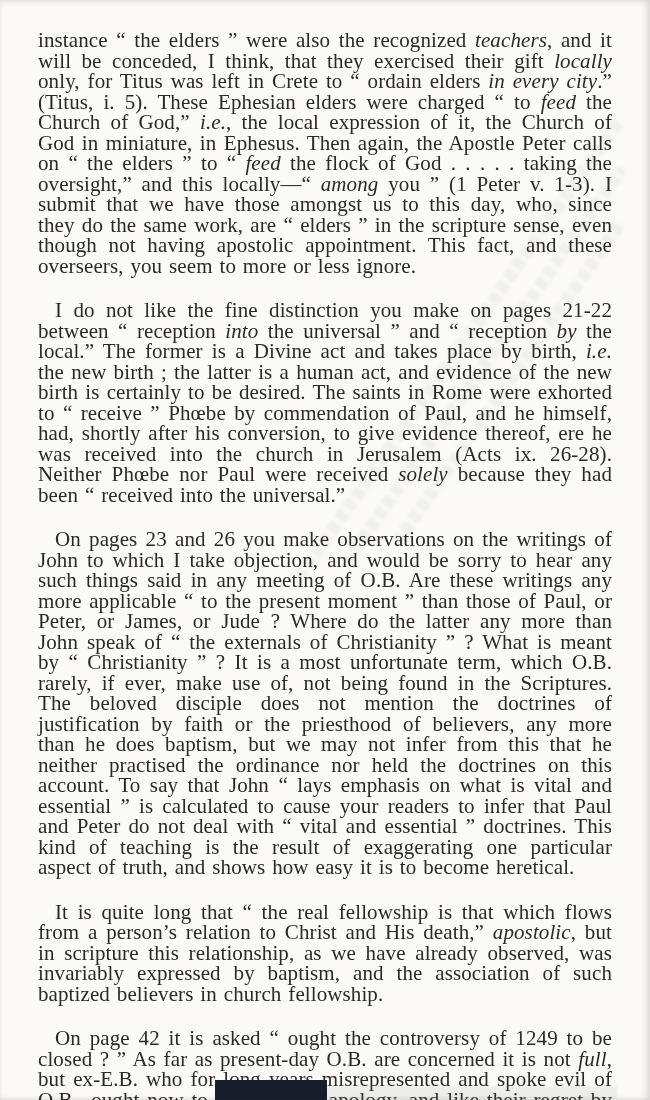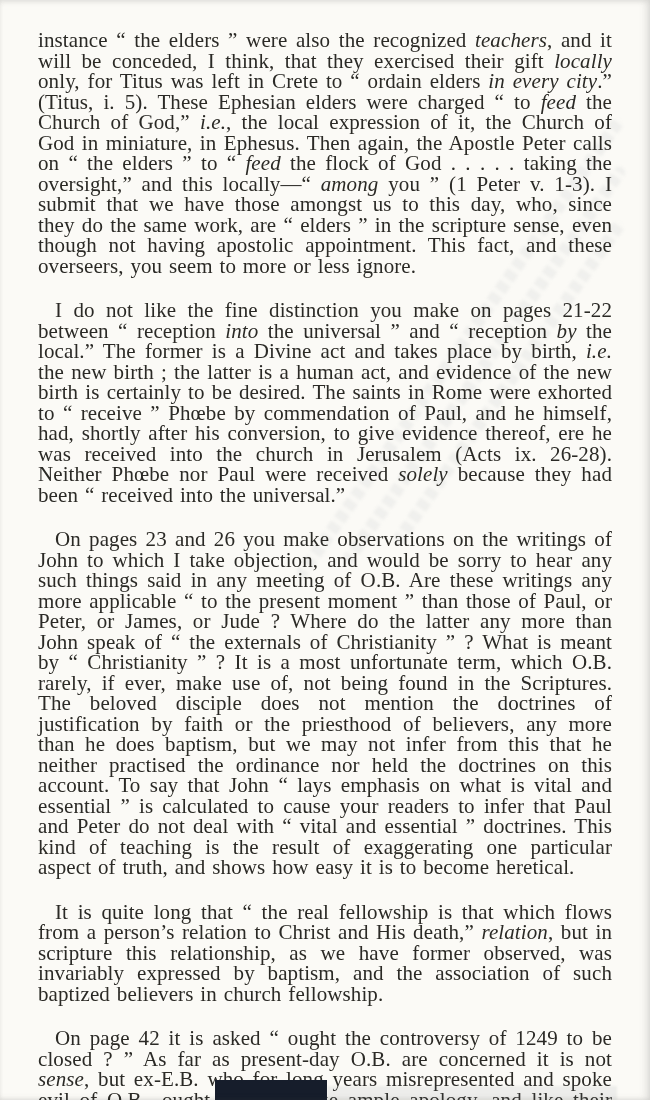--- a/index.html
+++ b/index.html
@@ -102,22 +102,22 @@
   <div class="watermark">
     <div class="wm-stripe"></div>
     <div class="wm-stripe"></div>
     <div class="wm-stripe"></div>
   </div>
 
   <div class="text-block">
       <p class="para"><span>instance “ the elders ” were also the recognized </span><i>teachers</i><span>, and it will be conceded, I think, that they exercised their gift </span><i>locally</i><span> only, for Titus was left in Crete to “ ordain elders </span><i>in every city</i><span>.” (Titus, i. 5). These Ephesian elders were charged “ to </span><i>feed</i><span> the Church of God,” </span><i>i.e.</i><span>, the local expression of it, the Church of God in miniature, in Ephesus. Then again, the Apostle Peter calls on “ the elders ” to “ </span><i>feed</i><span> the flock of God . . . . . taking the oversight,” and this locally—“ </span><i>among</i><span> you ” (1 Peter v. 1-3). I submit that we have those amongst us to this day, who, since they do the same work, are “ elders ” in the scripture sense, even though not having apostolic appointment. This fact, and these overseers, you seem to more or less ignore.</span></p>
       <p class="para indent"><span>I do not like the fine distinction you make on pages 21-22 between “ reception </span><i>into</i><span> the universal ” and “ reception </span><i>by</i><span> the local.” The former is a Divine act and takes place by birth, </span><i>i.e.</i><span> the new birth ; the latter is a human act, and evidence of the new birth is certainly to be desired. The saints in Rome were exhorted to “ receive ” Phœbe by commendation of Paul, and he himself, had, shortly after his conversion, to give evidence thereof, ere he was received into the church in Jerusalem (Acts ix. 26-28). Neither Phœbe nor Paul were received </span><i>solely</i><span> because they had been “ received into the universal.”</span></p>
       <p class="para indent"><span>On pages 23 and 26 you make observations on the writings of John to which I take objection, and would be sorry to hear any such things said in any meeting of O.B. Are these writings any more applicable “ to the present moment ” than those of Paul, or Peter, or James, or Jude ? Where do the latter any more than John speak of “ the externals of Christianity ” ? What is meant by “ Christianity ” ? It is a most unfortunate term, which O.B. rarely, if ever, make use of, not being found in the Scriptures. The beloved disciple does not mention the doctrines of justification by faith or the priesthood of believers, any more than he does baptism, but we may not infer from this that he neither practised the ordinance nor held the doctrines on this account. To say that John “ lays emphasis on what is vital and essential ” is calculated to cause your readers to infer that Paul and Peter do not deal with “ vital and essential ” doctrines. This kind of teaching is the result of exaggerating one particular aspect of truth, and shows how easy it is to become heretical.</span></p>
-      <p class="para indent"><span>It is quite long that “ the real fellowship is that which flows from a person’s relation to Christ and His death,” </span><i>relation</i><span>, but in scripture this relationship, as we have former observed, was invariably expressed by baptism, and the association of such baptized believers in church fellowship.</span></p>
-      <p class="para indent"><span>On page 42 it is asked “ ought the controversy of 1249 to be closed ? ” As far as present-day O.B. are concerned it is not </span><i>sense</i><span>, but ex-E.B. who for long years misrepresented and spoke evil of O.B., ought now to make ample apology, and like their regret by a full confession of their error in either associating</span></p>
+      <p class="para indent"><span>It is quite long that “ the real fellowship is that which flows from a person’s relation to Christ and His death,” </span><i>apostolic</i><span>, but in scripture this relationship, as we have already observed, was invariably expressed by baptism, and the association of such baptized believers in church fellowship.</span></p>
+      <p class="para indent"><span>On page 42 it is asked “ ought the controversy of 1249 to be closed ? ” As far as present-day O.B. are concerned it is not </span><i>full</i><span>, but ex-E.B. who for long years misrepresented and spoke evil of O.B., ought now to make ample apology, and like their regret by a full confession of their error in either associating</span></p>
     </div>
 
   <div class="scan-bar"></div>
   <div class="scan-bar-right"></div>
 
   <div class="page-edge"></div>
 
 </div>
 
 </body></html>

